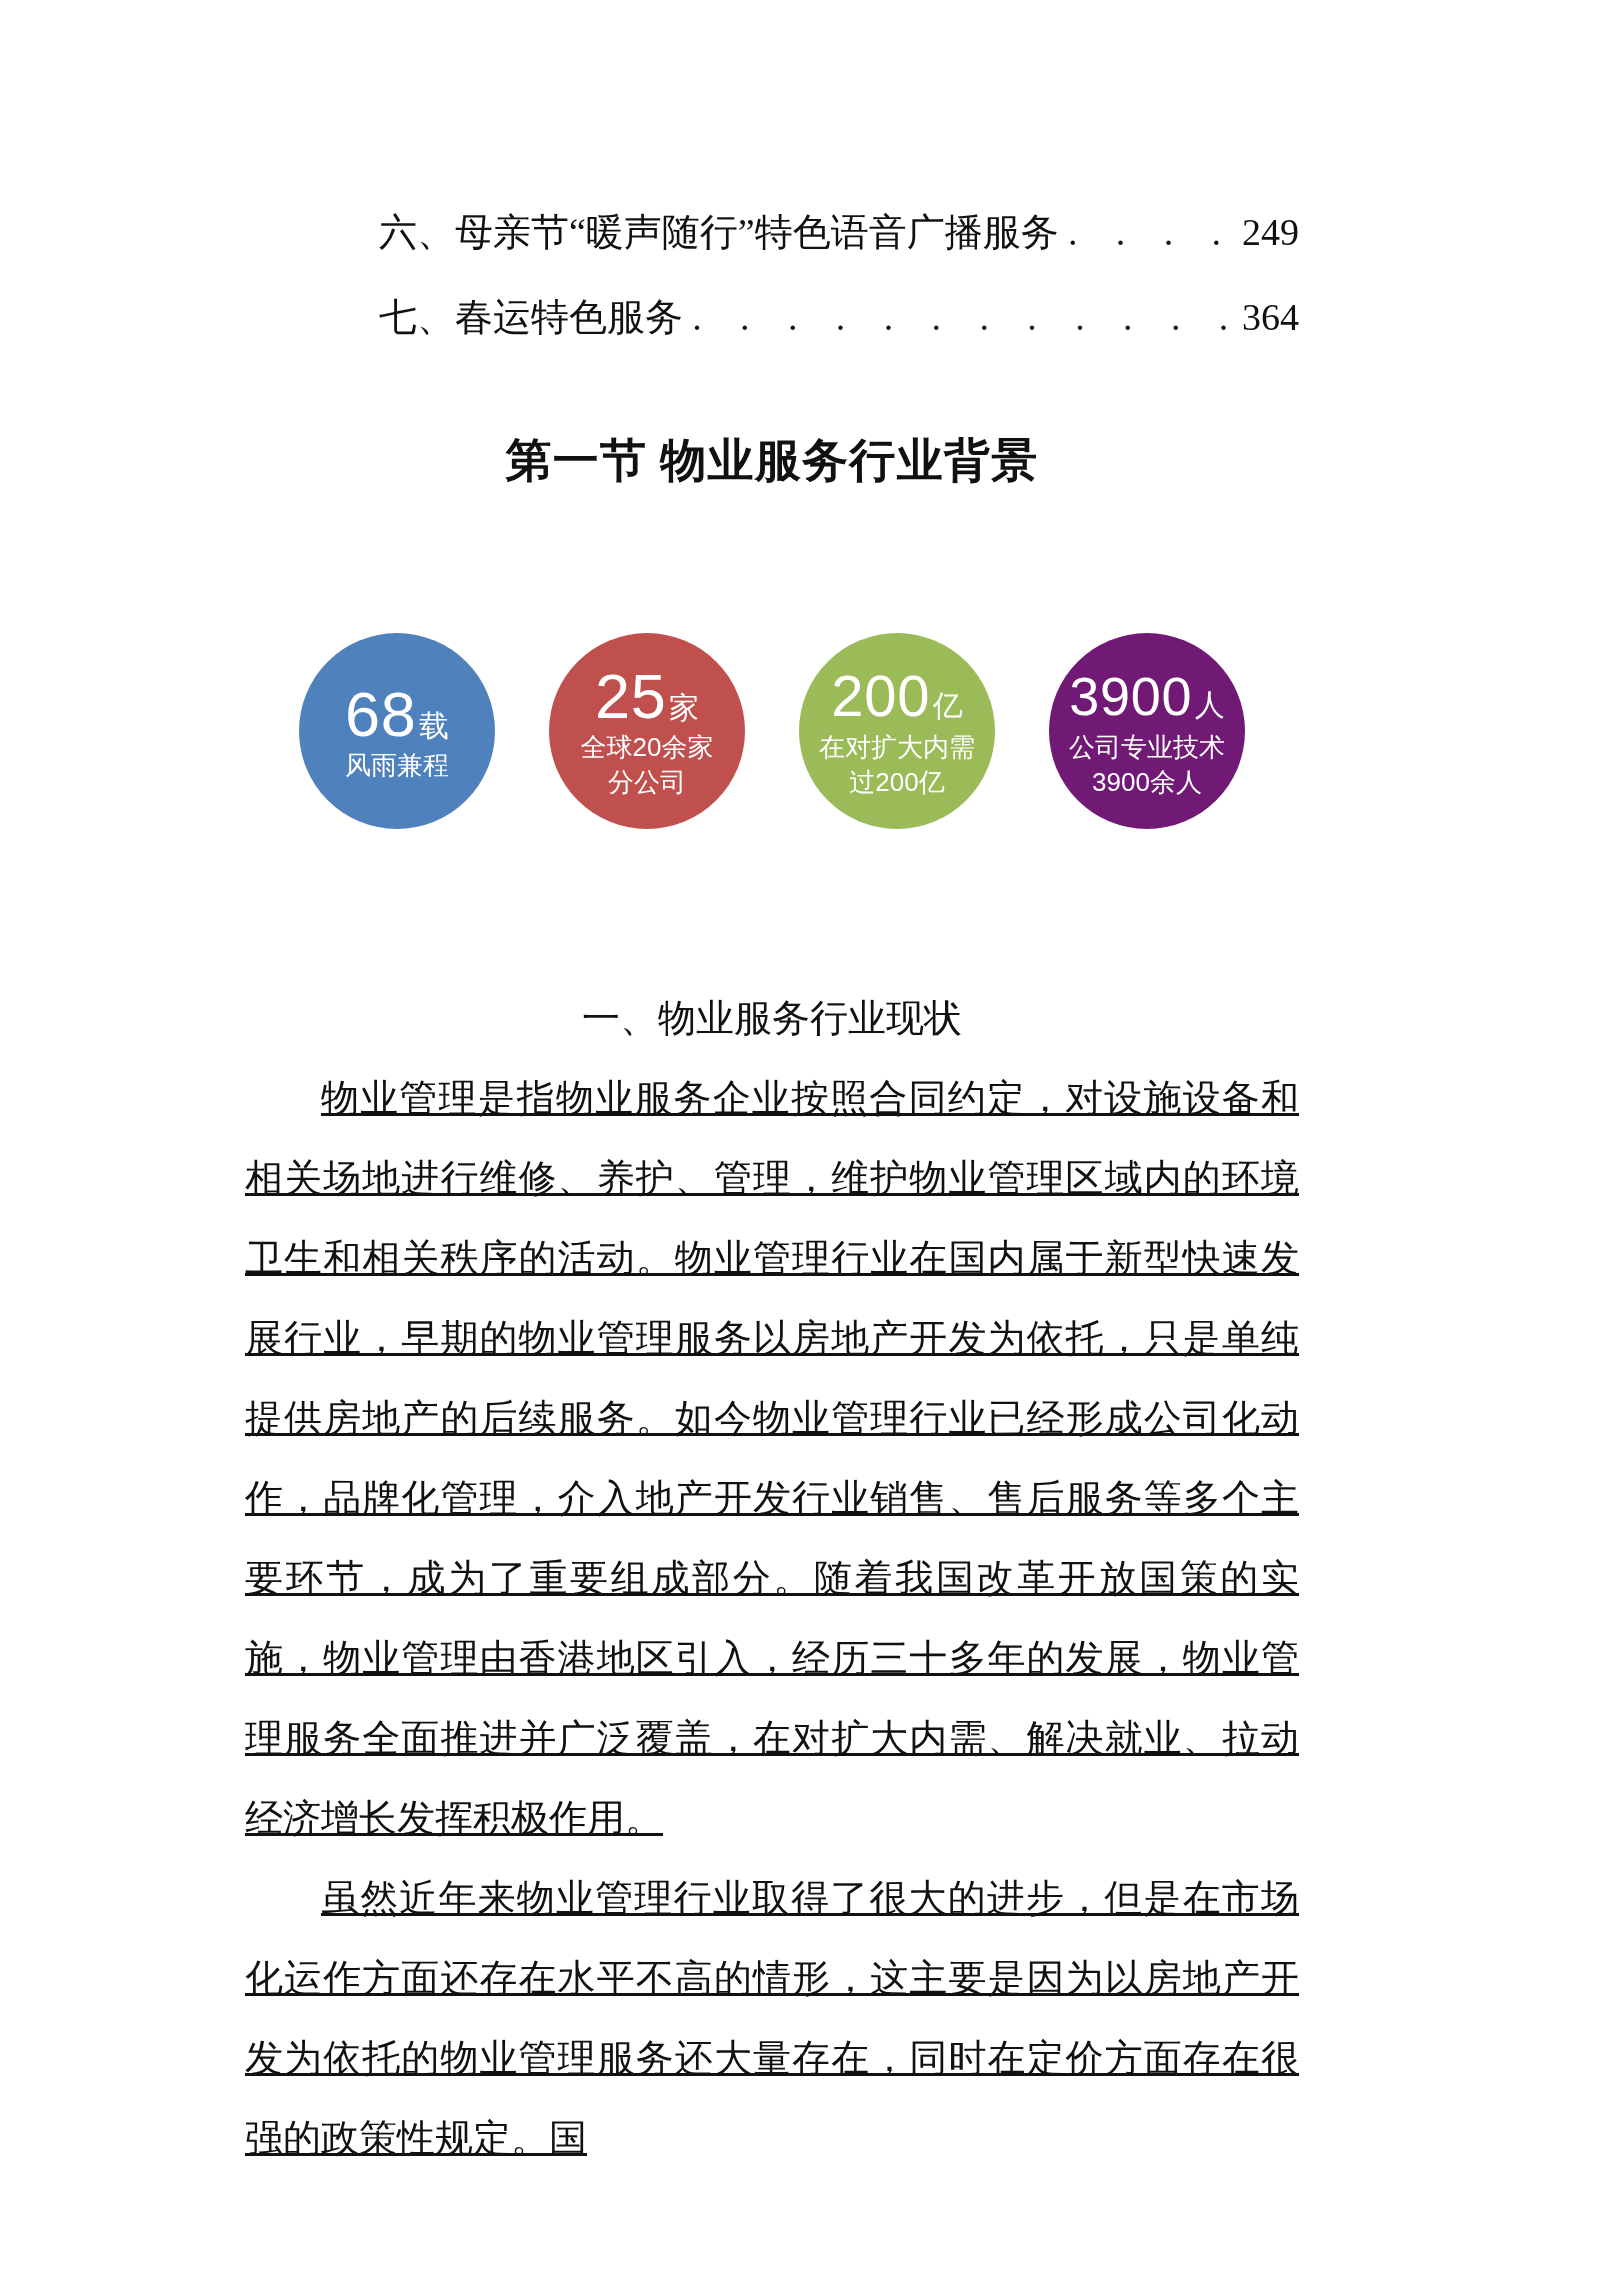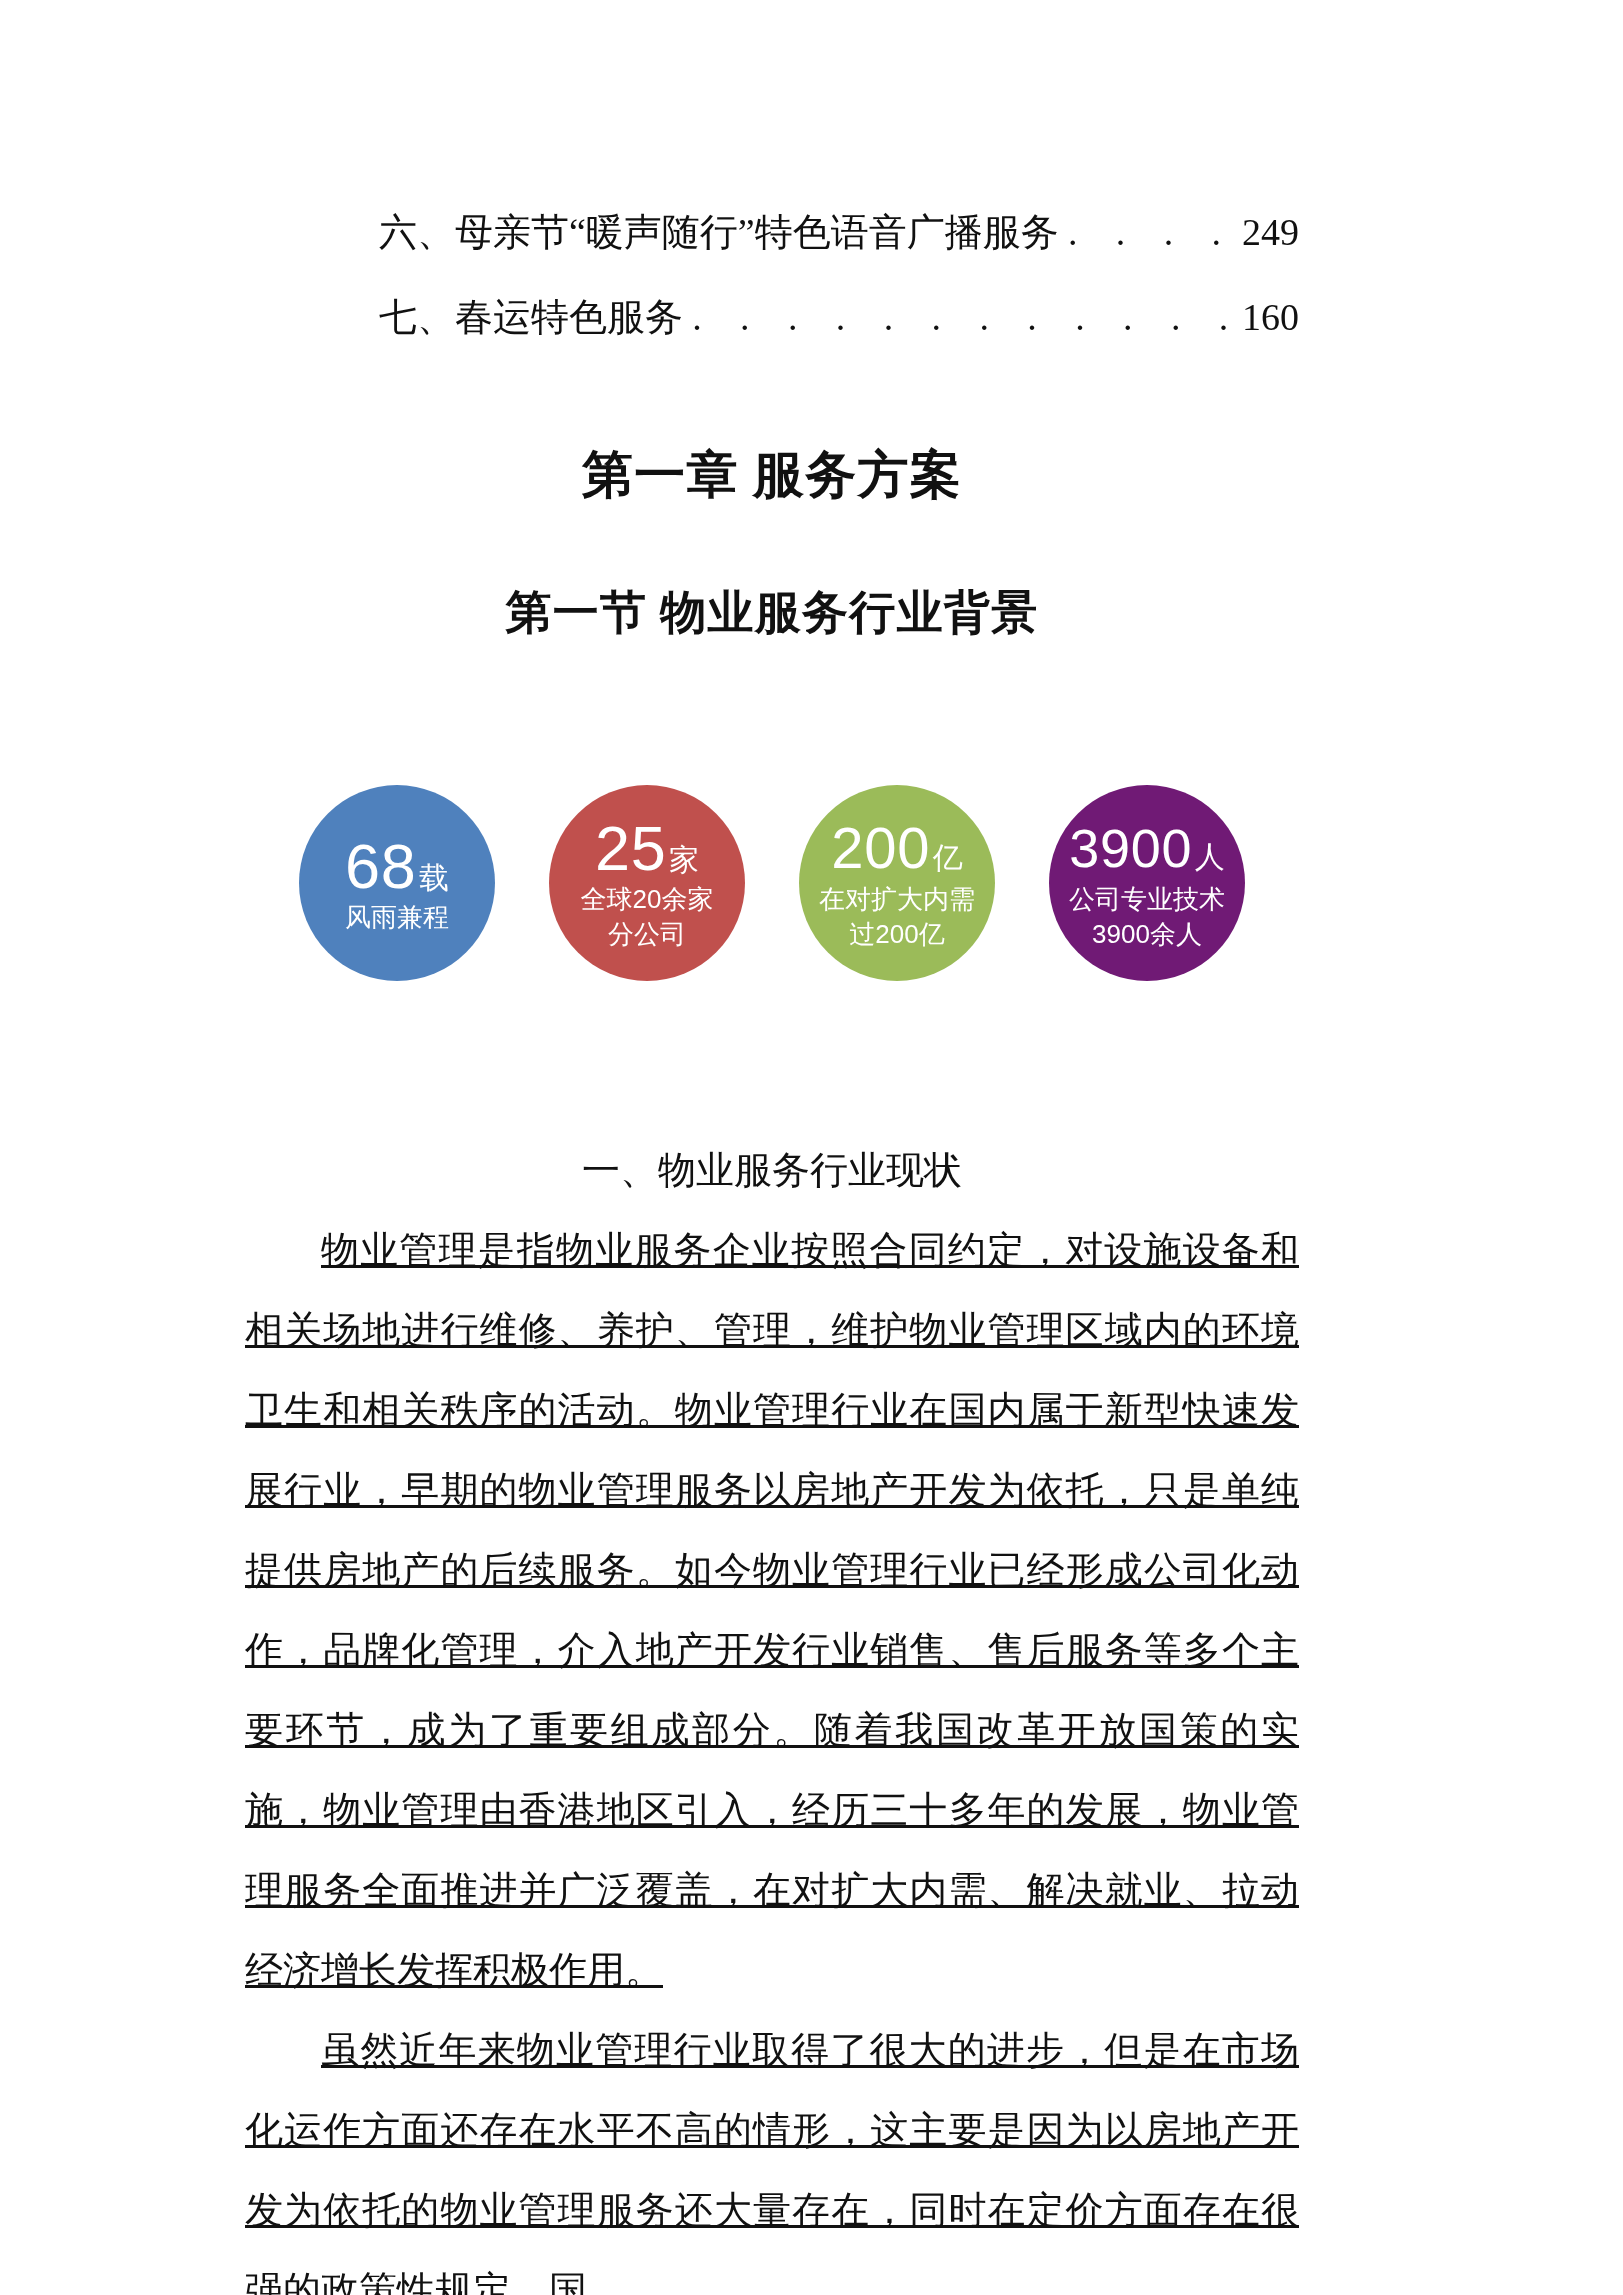--- a/index.html
+++ b/index.html
@@ -105,25 +105,24 @@
 
   <div class="toc">
     <div class="toc-line">
       <span class="toc-label">六、母亲节“暖声随行”特色语音广播服务</span>
       <span class="toc-dots">. . . . . . . . . .</span>
       <span class="toc-page">249</span>
     </div>
     <div class="toc-line">
       <span class="toc-label">七、春运特色服务</span>
       <span class="toc-dots">. . . . . . . . . . . . . . . . . . . . . . . . . . . . . . .</span>
-      <span class="toc-page">160</span>
+      <span class="toc-page">364</span>
     </div>
   </div>
 
-  <h1 class="chapter-title">第一章 服务方案</h1>
   <h2 class="section-title">第一节 物业服务行业背景</h2>
 
   <div class="infographic">
 
     <div class="stat-circle c-blue" style="background-color: rgb(79, 129, 189);">
       <div class="stat-bigline">
         <span class="stat-big">68</span>
         <span class="stat-unit">载</span>
       </div>
       <div class="stat-sub">风雨兼程</div>

